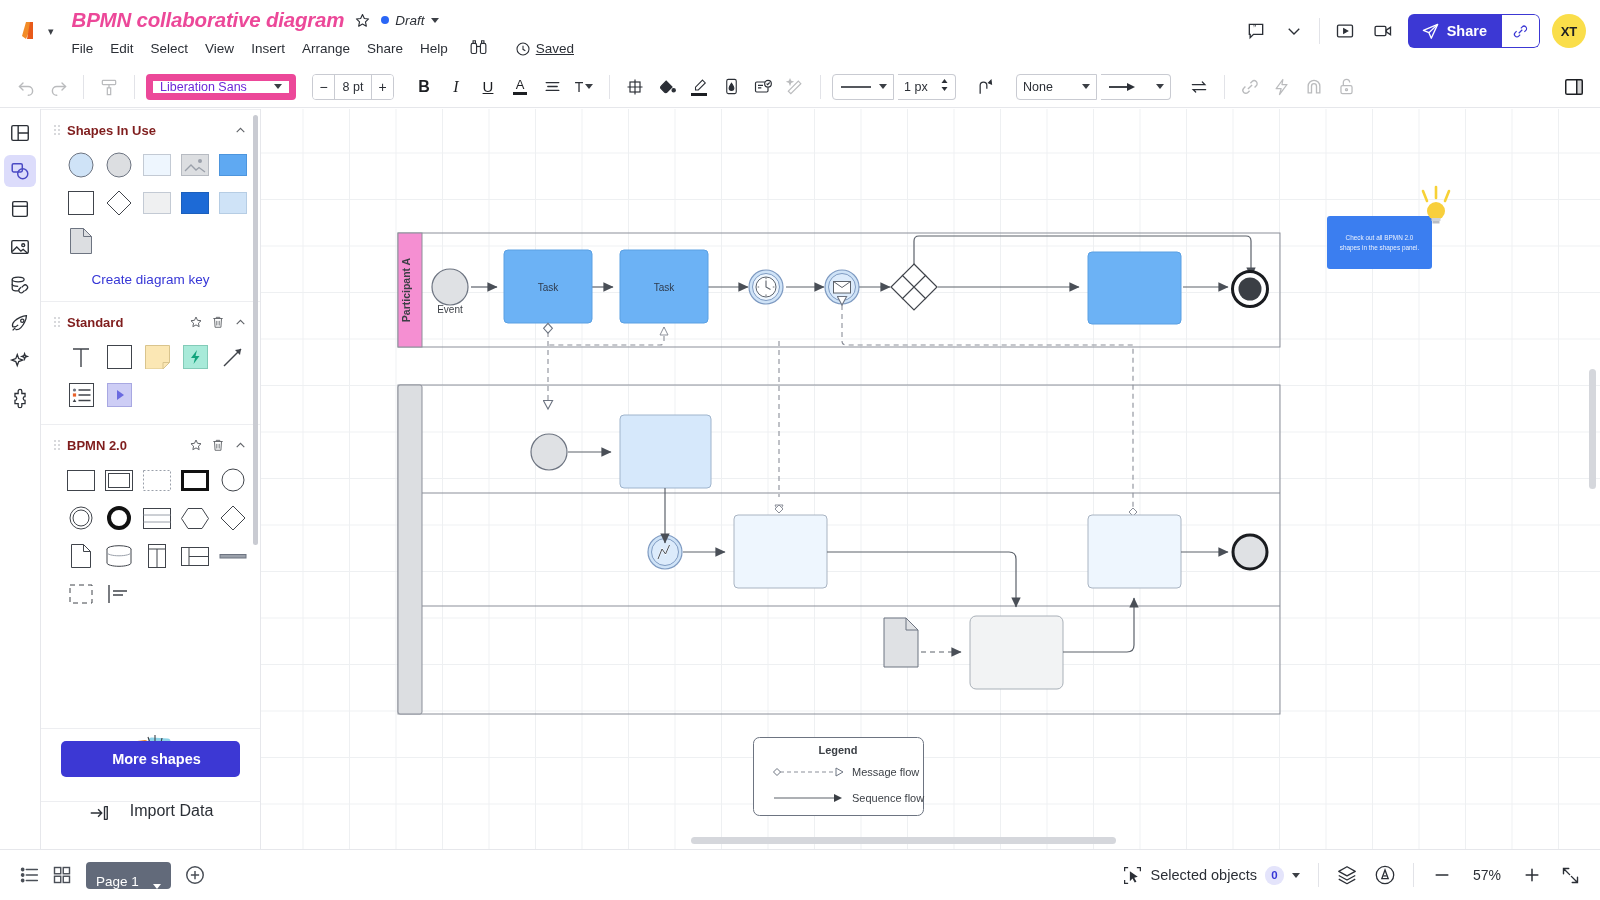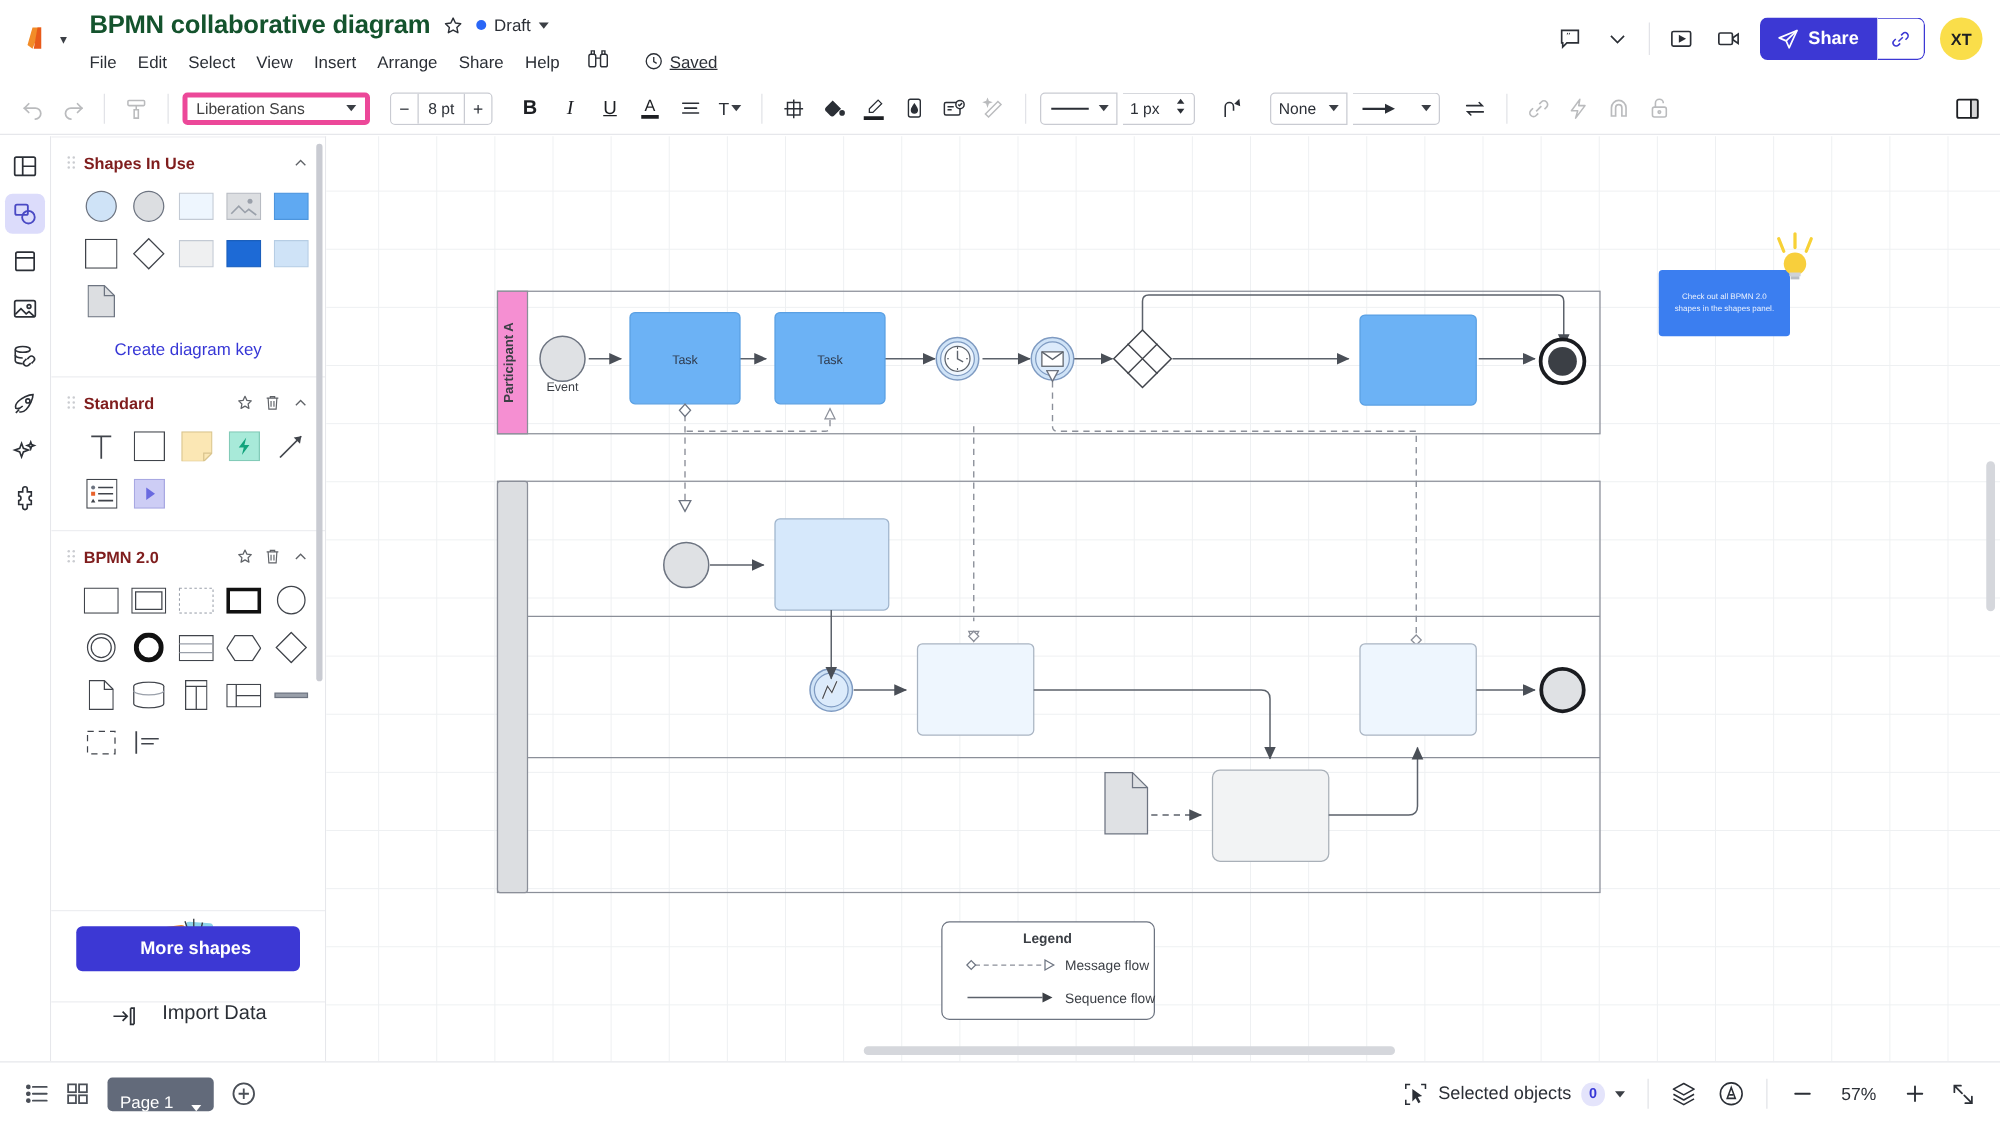--- a/index.html
+++ b/index.html
@@ -14,25 +14,25 @@
   
   .header {
     position: absolute; top: 0; left: 0; width: 1600px; height: 66px;
     background: #fff; display: flex; align-items: flex-start;
   }
   .logo-wrap { display: flex; align-items: center; gap: 4px; padding: 18px 0 0 18px; }
   .logo { width: 26px; height: 26px; }
   .logo-caret { color: #3b3f45; font-size: 11px; }
   .title-block { padding: 8px 0 0 18px; }
   .title-row { display: flex; align-items: center; gap: 10px; }
-  .doc-title { font-size: 20.5px; font-weight: bold; color: #14532d; letter-spacing: -0.2px; }
+  .doc-title { font-size: 20.5px; font-weight: bold; color: #ec4899; letter-spacing: -0.2px; font-style: italic; }
   .star-icon { width: 17px; height: 17px; }
   .draft-pill { display: flex; align-items: center; gap: 6px; }
   .draft-dot { width: 8px; height: 8px; border-radius: 50%; background: #2a66f6; }
-  .draft-label { font-size: 13.5px; color: #2b2f36; }
+  .draft-label { font-size: 13.5px; color: #2b2f36; font-style: italic; }
   .tri-down { width: 0; height: 0; border-left: 4px solid transparent; border-right: 4px solid transparent; border-top: 5px solid #3b3f45; }
   .menu-row { display: flex; align-items: center; gap: 17px; margin-top: 6px; }
   .menu-item { font-size: 13.5px; color: #2b2f36; cursor: pointer; padding: 2px 0; }
   .bino { margin-left: 4px; }
   .saved-wrap { display: flex; align-items: center; gap: 5px; margin-left: 10px; }
   .saved-text { font-size: 13.5px; color: #2b2f36; text-decoration: underline; }
 
   .header-right { position: absolute; right: 14px; top: 14px; display: flex; align-items: center; gap: 12px; }
   .hr-icon { width: 26px; height: 26px; display: flex; align-items: center; justify-content: center; cursor: pointer; border-radius: 4px; }
   .hdiv { width: 1px; height: 26px; background: #e2e3e8; }
@@ -48,35 +48,35 @@
   
   .toolbar {
     position: absolute; top: 66px; left: 0; width: 1600px; height: 42px;
     background: #fff; border-bottom: 1px solid #e6e7eb;
     display: flex; align-items: center; padding: 0 12px; gap: 4px;
   }
   .tb-btn { width: 28px; height: 28px; display: flex; align-items: center; justify-content: center;
     cursor: pointer; border-radius: 4px; flex: none; }
   .tb-sep { width: 1px; height: 24px; background: #e2e3e8; margin: 0 7px; flex: none; }
   .font-select { display: flex; align-items: center; justify-content: space-between;
-    width: 150px; height: 26px; border: 4px solid #ec4899; border-radius: 4px;
-    padding: 0 7px; font-size: 12.5px; color: #404040; cursor: pointer; flex: none; }
+    width: 150px; height: 26px; border: 7px solid #ec4899; border-radius: 4px;
+    padding: 0 7px; font-size: 12.5px; color: #6d28d9; cursor: pointer; flex: none; }
   .size-group { display: flex; align-items: stretch; height: 26px; border: 1px solid #c9cbd2; border-radius: 4px; overflow: hidden; flex: none; }
   .size-pm { width: 21px; display: flex; align-items: center; justify-content: center;
     font-size: 14px; color: #2b2f36; cursor: pointer; background: #fff; }
   .size-val { width: 38px; display: flex; align-items: center; justify-content: center;
     font-size: 12.5px; color: #2b2f36; border-left: 1px solid #c9cbd2; border-right: 1px solid #c9cbd2; cursor: text; }
   .line-select { display: flex; align-items: center; justify-content: space-between; gap: 6px;
     width: 62px; height: 26px; border: 1px solid #c9cbd2; border-radius: 4px 0 0 4px;
     padding: 0 6px; cursor: pointer; flex: none; }
   .px-group { display: flex; align-items: center; justify-content: space-between;
     width: 58px; height: 26px; border: 1px solid #c9cbd2; border-left: none; border-radius: 0 4px 4px 0;
     padding: 0 6px; font-size: 12.5px; color: #2b2f36; cursor: pointer; flex: none; }
   .arrow-select { display: flex; align-items: center; justify-content: space-between;
-    width: 62px; height: 26px; border: 1px solid #c9cbd2; border-radius: 4px 0 0 4px;
+    width: 81px; height: 26px; border: 1px solid #c9cbd2; border-radius: 4px 0 0 4px;
     padding: 0 6px; font-size: 12.5px; color: #2b2f36; cursor: pointer; flex: none; }
   .arrowhead-select { display: flex; align-items: center; justify-content: space-between; gap: 4px;
     width: 70px; height: 26px; border: 1px solid #c9cbd2; border-left: none; border-radius: 0 4px 4px 0;
     padding: 0 6px; cursor: pointer; flex: none; }
   .tb-dim { opacity: 0.32; }
   .tb-spacer { flex: 1 1 auto; }
 
   
   .rail {
     position: absolute; top: 109px; left: 0; width: 41px; height: 740px;

